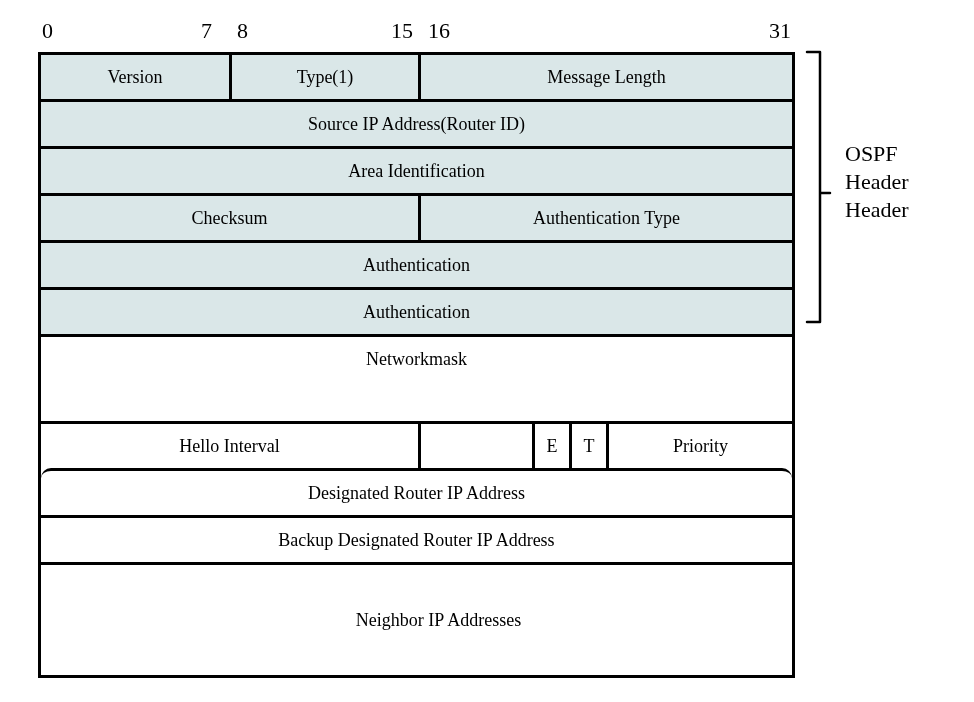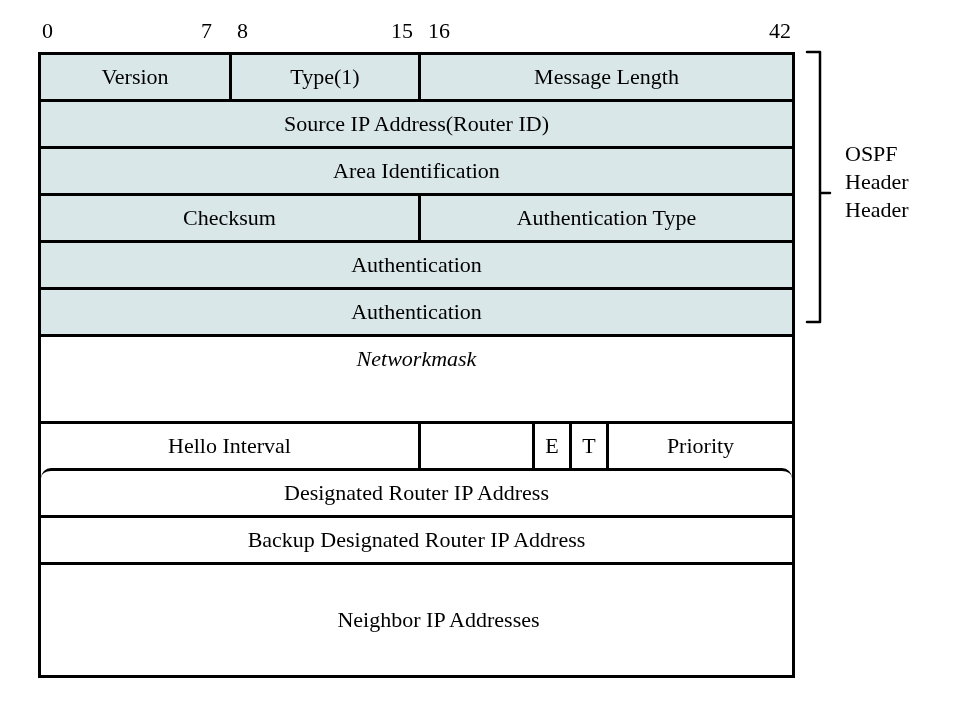--- a/index.html
+++ b/index.html
@@ -39,21 +39,21 @@
     border-top: 3px solid var(--border, #000000);
   }
   .prow:first-child { border-top: none; }
   .prow.shaded { background: var(--shaded, #dae7e8); }
   .pcell {
     box-sizing: border-box;
     border-left: 3px solid var(--border, #000000);
     display: flex;
     align-items: center;
     justify-content: center;
-    font-size: 22px;
+    font-size: 18px;
     text-align: left;
     white-space: nowrap;
     overflow: hidden;
   }
   .pcell:first-child { border-left: none; }
   .bracket {
     position: absolute;
     left: 798px;
     top: 45px;
     width: 40px;
@@ -72,21 +72,21 @@
 <body>
 
 <div class="canvas" style="--bg: #ffffff; --shaded: #dae7e8; --border: #000000; --text: #000000;">
 
   <div id="bit-labels">
       <span class="bit-label" style="left: 42px;">0</span>
       <span class="bit-label" style="left: 201px;">7</span>
       <span class="bit-label" style="left: 237px;">8</span>
       <span class="bit-label" style="left: 391px;">15</span>
       <span class="bit-label" style="left: 428px;">16</span>
-      <span class="bit-label" style="left: 769px;">42</span>
+      <span class="bit-label" style="left: 769px;">31</span>
     </div>
 
   <div id="packet" class="packet">
       <div class="prow shaded" style="height: 44px;">
         <div class="pcell" style="width: 188px;">Version</div>
         <div class="pcell" style="width: 189px;">Type(1)</div>
         <div class="pcell" style="width: 374px;">Message Length</div>
       </div>
       <div class="prow shaded" style="height: 47px;">
         <div class="pcell" style="width: 751px;">Source IP Address(Router ID)</div>
@@ -98,21 +98,21 @@
         <div class="pcell" style="width: 377px;">Checksum</div>
         <div class="pcell" style="width: 374px;">Authentication Type</div>
       </div>
       <div class="prow shaded" style="height: 47px;">
         <div class="pcell" style="width: 751px;">Authentication</div>
       </div>
       <div class="prow shaded" style="height: 47px;">
         <div class="pcell" style="width: 751px;">Authentication</div>
       </div>
       <div class="prow" style="height: 47px;">
-        <div class="pcell" style="width: 751px; font-style: italic;">Networkmask</div>
+        <div class="pcell" style="width: 751px;">Networkmask</div>
       </div>
       <div class="prow" style="height: 47px; margin-top: 40px;">
         <div class="pcell" style="width: 377px;">Hello Interval</div>
         <div class="pcell" style="width: 114px;"></div>
         <div class="pcell" style="width: 37px;">E</div>
         <div class="pcell" style="width: 37px;">T</div>
         <div class="pcell" style="width: 186px;">Priority</div>
       </div>
       <div class="prow" style="height: 47px; border-radius: 10px;">
         <div class="pcell" style="width: 751px;">Designated Router IP Address</div>

